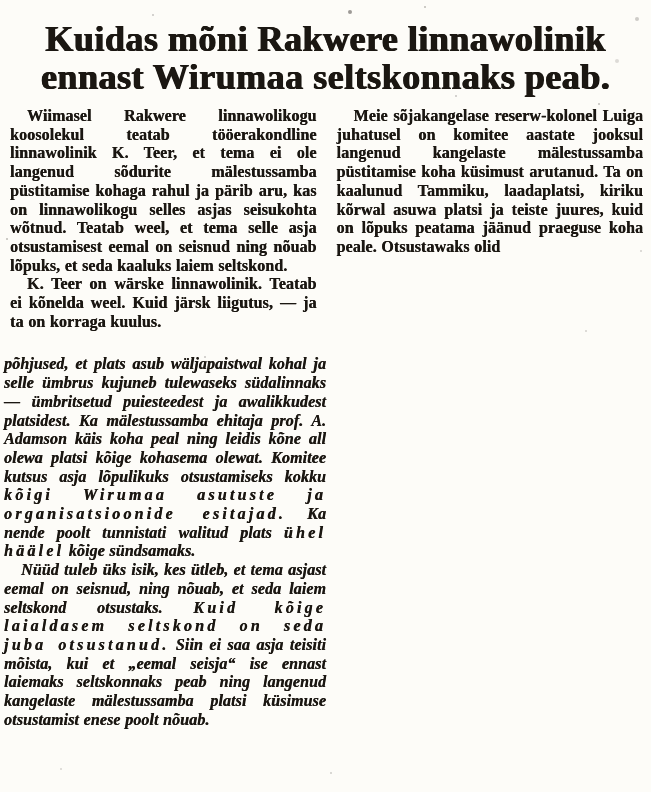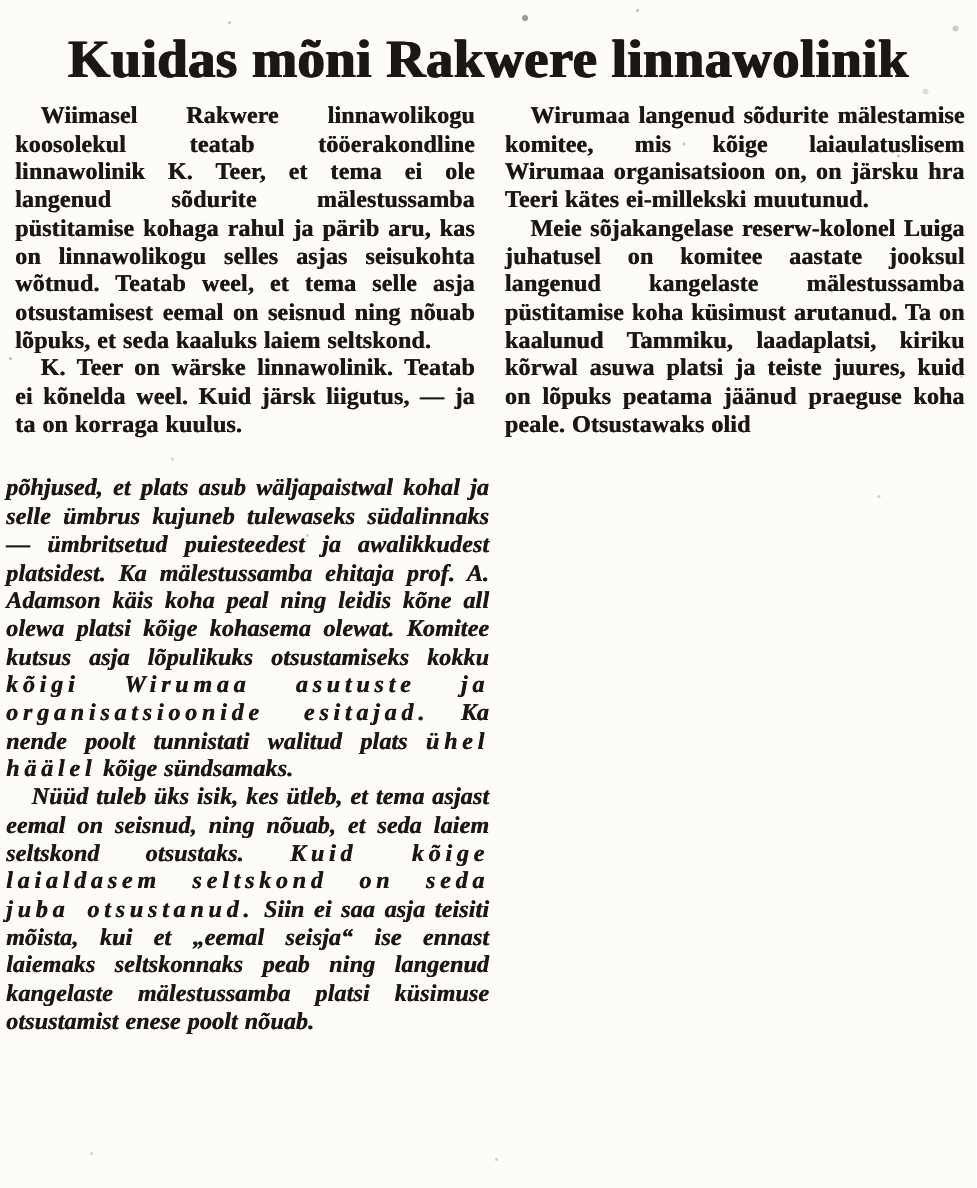--- a/index.html
+++ b/index.html
@@ -81,29 +81,29 @@
   }
 </style>
 </head>
 <body>
 
 <div class="page" style="background: rgb(253, 252, 248); color: rgb(27, 23, 18);">
   <div class="speckles"></div>
 
   <h1 class="headline">
     <span class="hl-line">Kuidas mõni Rakwere linnawolinik</span>
+    <span class="hl-line">ennast Wirumaa seltskonnaks peab.</span>
   </h1>
 
   <div class="top-section">
     <div class="col" id="col-left">
         <p class="para indent"><span>Wiimasel Rakwere linnawolikogu koosolekul teatab tööerakondline linnawolinik K. Teer, et tema ei ole langenud sõdurite mälestussamba püstitamise kohaga rahul ja pärib aru, kas on linnawolikogu selles asjas seisukohta wõtnud. Teatab weel, et tema selle asja otsustamisest eemal on seisnud ning nõuab lõpuks, et seda kaaluks laiem seltskond.</span></p>
         <p class="para indent"><span>K. Teer on wärske linnawolinik. Teatab ei kõnelda weel. Kuid järsk liigutus, — ja ta on korraga kuulus.</span></p>
       </div>
     <div class="col" id="col-right">
-        <p class="para indent"><span>Wirumaa langenud sõdurite mälestamise komitee, mis kõige laiaulatuslisem Wirumaa organisatsioon on, on järsku hra Teeri kätes ei-millekski muutunud.</span></p>
         <p class="para indent"><span>Meie sõjakangelase reserw-kolonel Luiga juhatusel on komitee aastate jooksul langenud kangelaste mälestussamba püstitamise koha küsimust arutanud. Ta on kaalunud Tammiku, laadaplatsi, kiriku kõrwal asuwa platsi ja teiste juures, kuid on lõpuks peatama jäänud praeguse koha peale. Otsustawaks olid</span></p>
       </div>
   </div>
 
   <div class="bottom-section" id="col-bottom">
       <p class="para"><span>põhjused, et plats asub wäljapaistwal kohal ja selle ümbrus kujuneb tulewaseks südalinnaks — ümbritsetud puiesteedest ja awalikkudest platsidest. Ka mälestussamba ehitaja prof. A. Adamson käis koha peal ning leidis kõne all olewa platsi kõige kohasema olewat. Komitee kutsus asja lõpulikuks otsustamiseks kokku </span><span class="spaced">kõigi Wirumaa asutuste ja organisatsioonide esitajad.</span><span> Ka nende poolt tunnistati walitud plats </span><span class="spaced">ühel häälel</span><span> kõige sündsamaks.</span></p>
       <p class="para indent"><span>Nüüd tuleb üks isik, kes ütleb, et tema asjast eemal on seisnud, ning nõuab, et seda laiem seltskond otsustaks. </span><span class="spaced">Kuid kõige laialdasem seltskond on seda juba otsustanud.</span><span> Siin ei saa asja teisiti mõista, kui et „eemal seisja“ ise ennast laiemaks seltskonnaks peab ning langenud kangelaste mälestussamba platsi küsimuse otsustamist enese poolt nõuab.</span></p>
     </div>
 </div>
 

